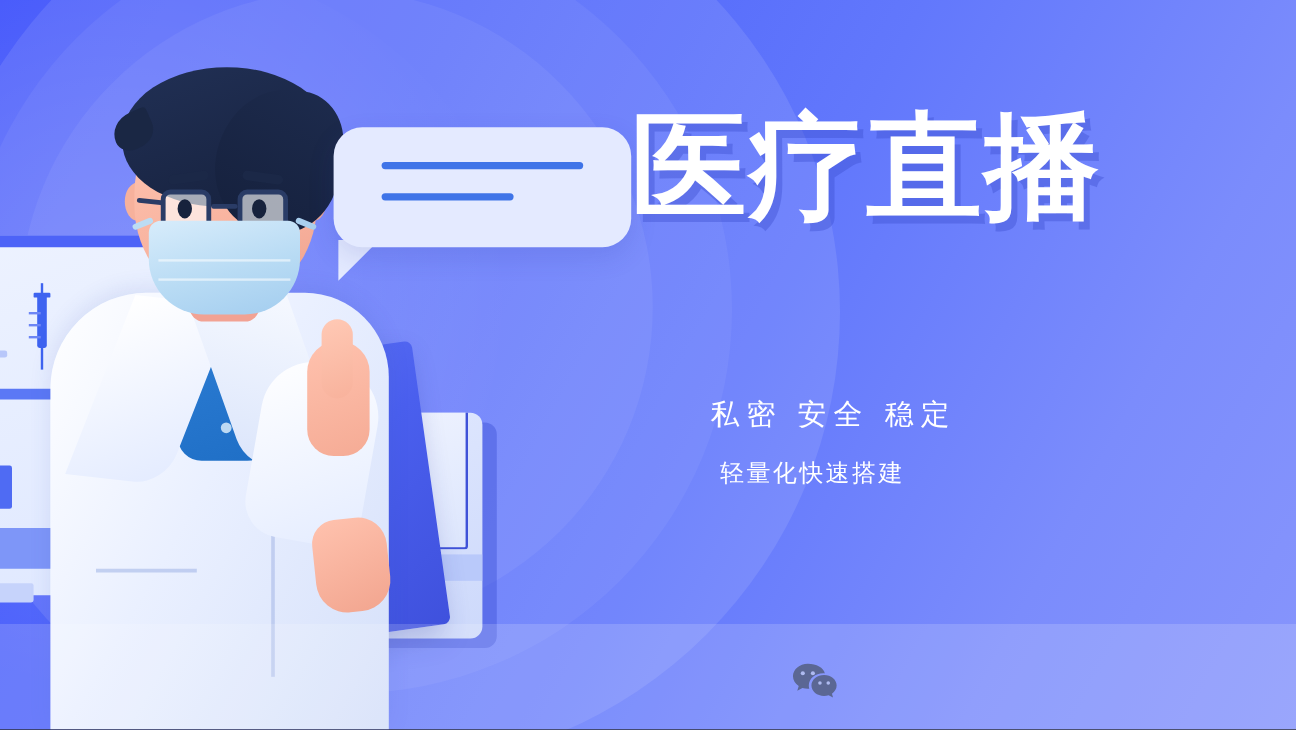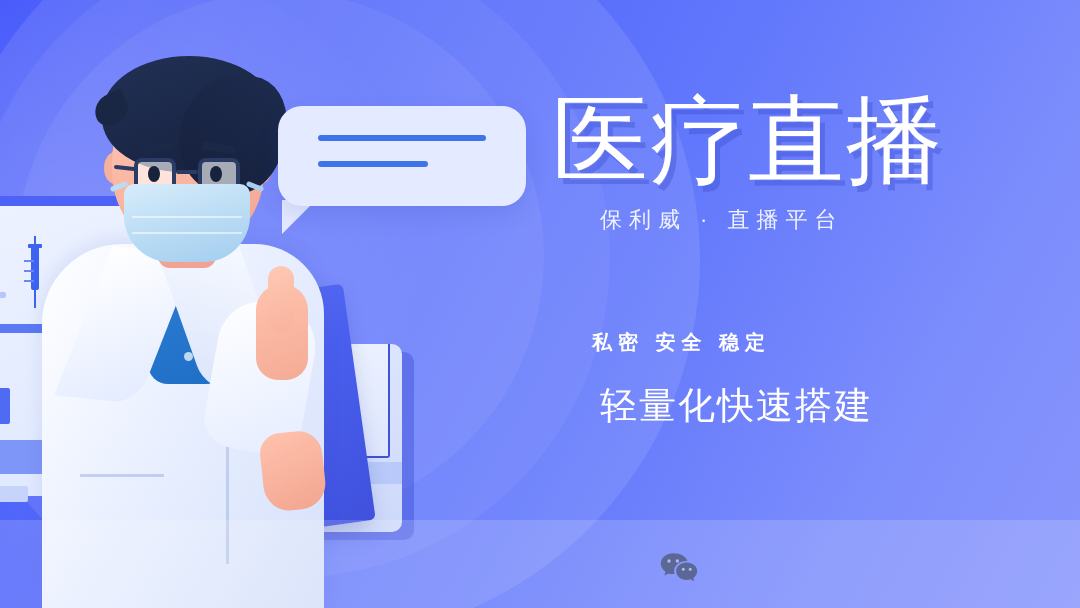--- a/index.html
+++ b/index.html
@@ -213,40 +213,40 @@
     border-left:0 solid transparent;
     border-top:34px solid #e4eaff;
     border-right:34px solid transparent;
   }
   .bubble-line{position:absolute;background:#3f74e8;border-radius:3px;height:6px;}
   .bl1{left:318px;top:135px;width:168px;}
   .bl2{left:318px;top:161px;width:110px;}
 
   
   .title{
-    position:absolute;left:552px;top:92px;
-    font-size:96px;line-height:1;font-weight:400;color:#ffffff;
+    position:absolute;left:526px;top:92px;
+    font-size:96px;line-height:1;font-weight:700;color:#ffffff;
     letter-spacing:2px;
     text-shadow:5px 6px 0 rgba(58,76,205,.38);
     white-space:nowrap;
   }
   .subtitle{
     position:absolute;left:600px;top:205px;
     font-size:22px;color:#eef2ff;font-weight:300;letter-spacing:7px;
     white-space:nowrap;
   }
   .slogan{
     position:absolute;left:592px;top:329px;
-    font-size:20px;color:#ffffff;font-weight:700;letter-spacing:6px;
+    font-size:24px;color:#ffffff;font-weight:400;letter-spacing:6px;
     white-space:nowrap;
     text-align:right;
   }
   .slogan2{
     position:absolute;left:600px;top:381px;
-    font-size:37px;color:#ffffff;font-weight:400;letter-spacing:2px;
+    font-size:20px;color:#ffffff;font-weight:400;letter-spacing:2px;
     white-space:nowrap;
   }
 
   
   .bottom-bar{
     position:absolute;left:0;bottom:0;width:100%;height:88px;
     background:rgba(255,255,255,.16);
   }
   .wechat-row{
     position:absolute;left:660px;bottom:26px;
@@ -348,21 +348,20 @@
     <div class="finger-up"></div>
     <div class="hand-lower"></div>
   </div>
 
   <div class="bubble-tail"></div>
   <div class="bubble"></div>
   <div class="bubble-line bl1"></div>
   <div class="bubble-line bl2"></div>
 
   <div class="title">医疗直播</div>
-  <div class="subtitle">保利威 · 直播平台</div>
   <div class="slogan">私密  安全   稳定</div>
   <div class="slogan2">轻量化快速搭建</div>
 
   <div class="bottom-bar">
     <div class="wechat-row">
       <span class="wechat-icon">
         <svg width="38" height="30" viewBox="0 0 38 30">
           <path d="M13.2 1.2C6.3 1.2 0.8 5.9 0.8 11.6c0 3.3 1.9 6.2 4.8 8.1L4.4 23.6l4.3-2.2c1.4 0.4 2.9 0.6 4.5 0.6 0.4 0 0.8 0 1.2-0.1 -0.3-0.9-0.4-1.8-0.4-2.7 0-5.6 5.4-10.1 12.1-10.1 0.4 0 0.9 0 1.3 0.1C26.3 4.5 20.4 1.2 13.2 1.2z" fill="#5b6794"></path>
           <circle cx="9" cy="9" r="1.7" fill="#aebaf0"></circle>
           <circle cx="17.4" cy="9" r="1.7" fill="#aebaf0"></circle>

